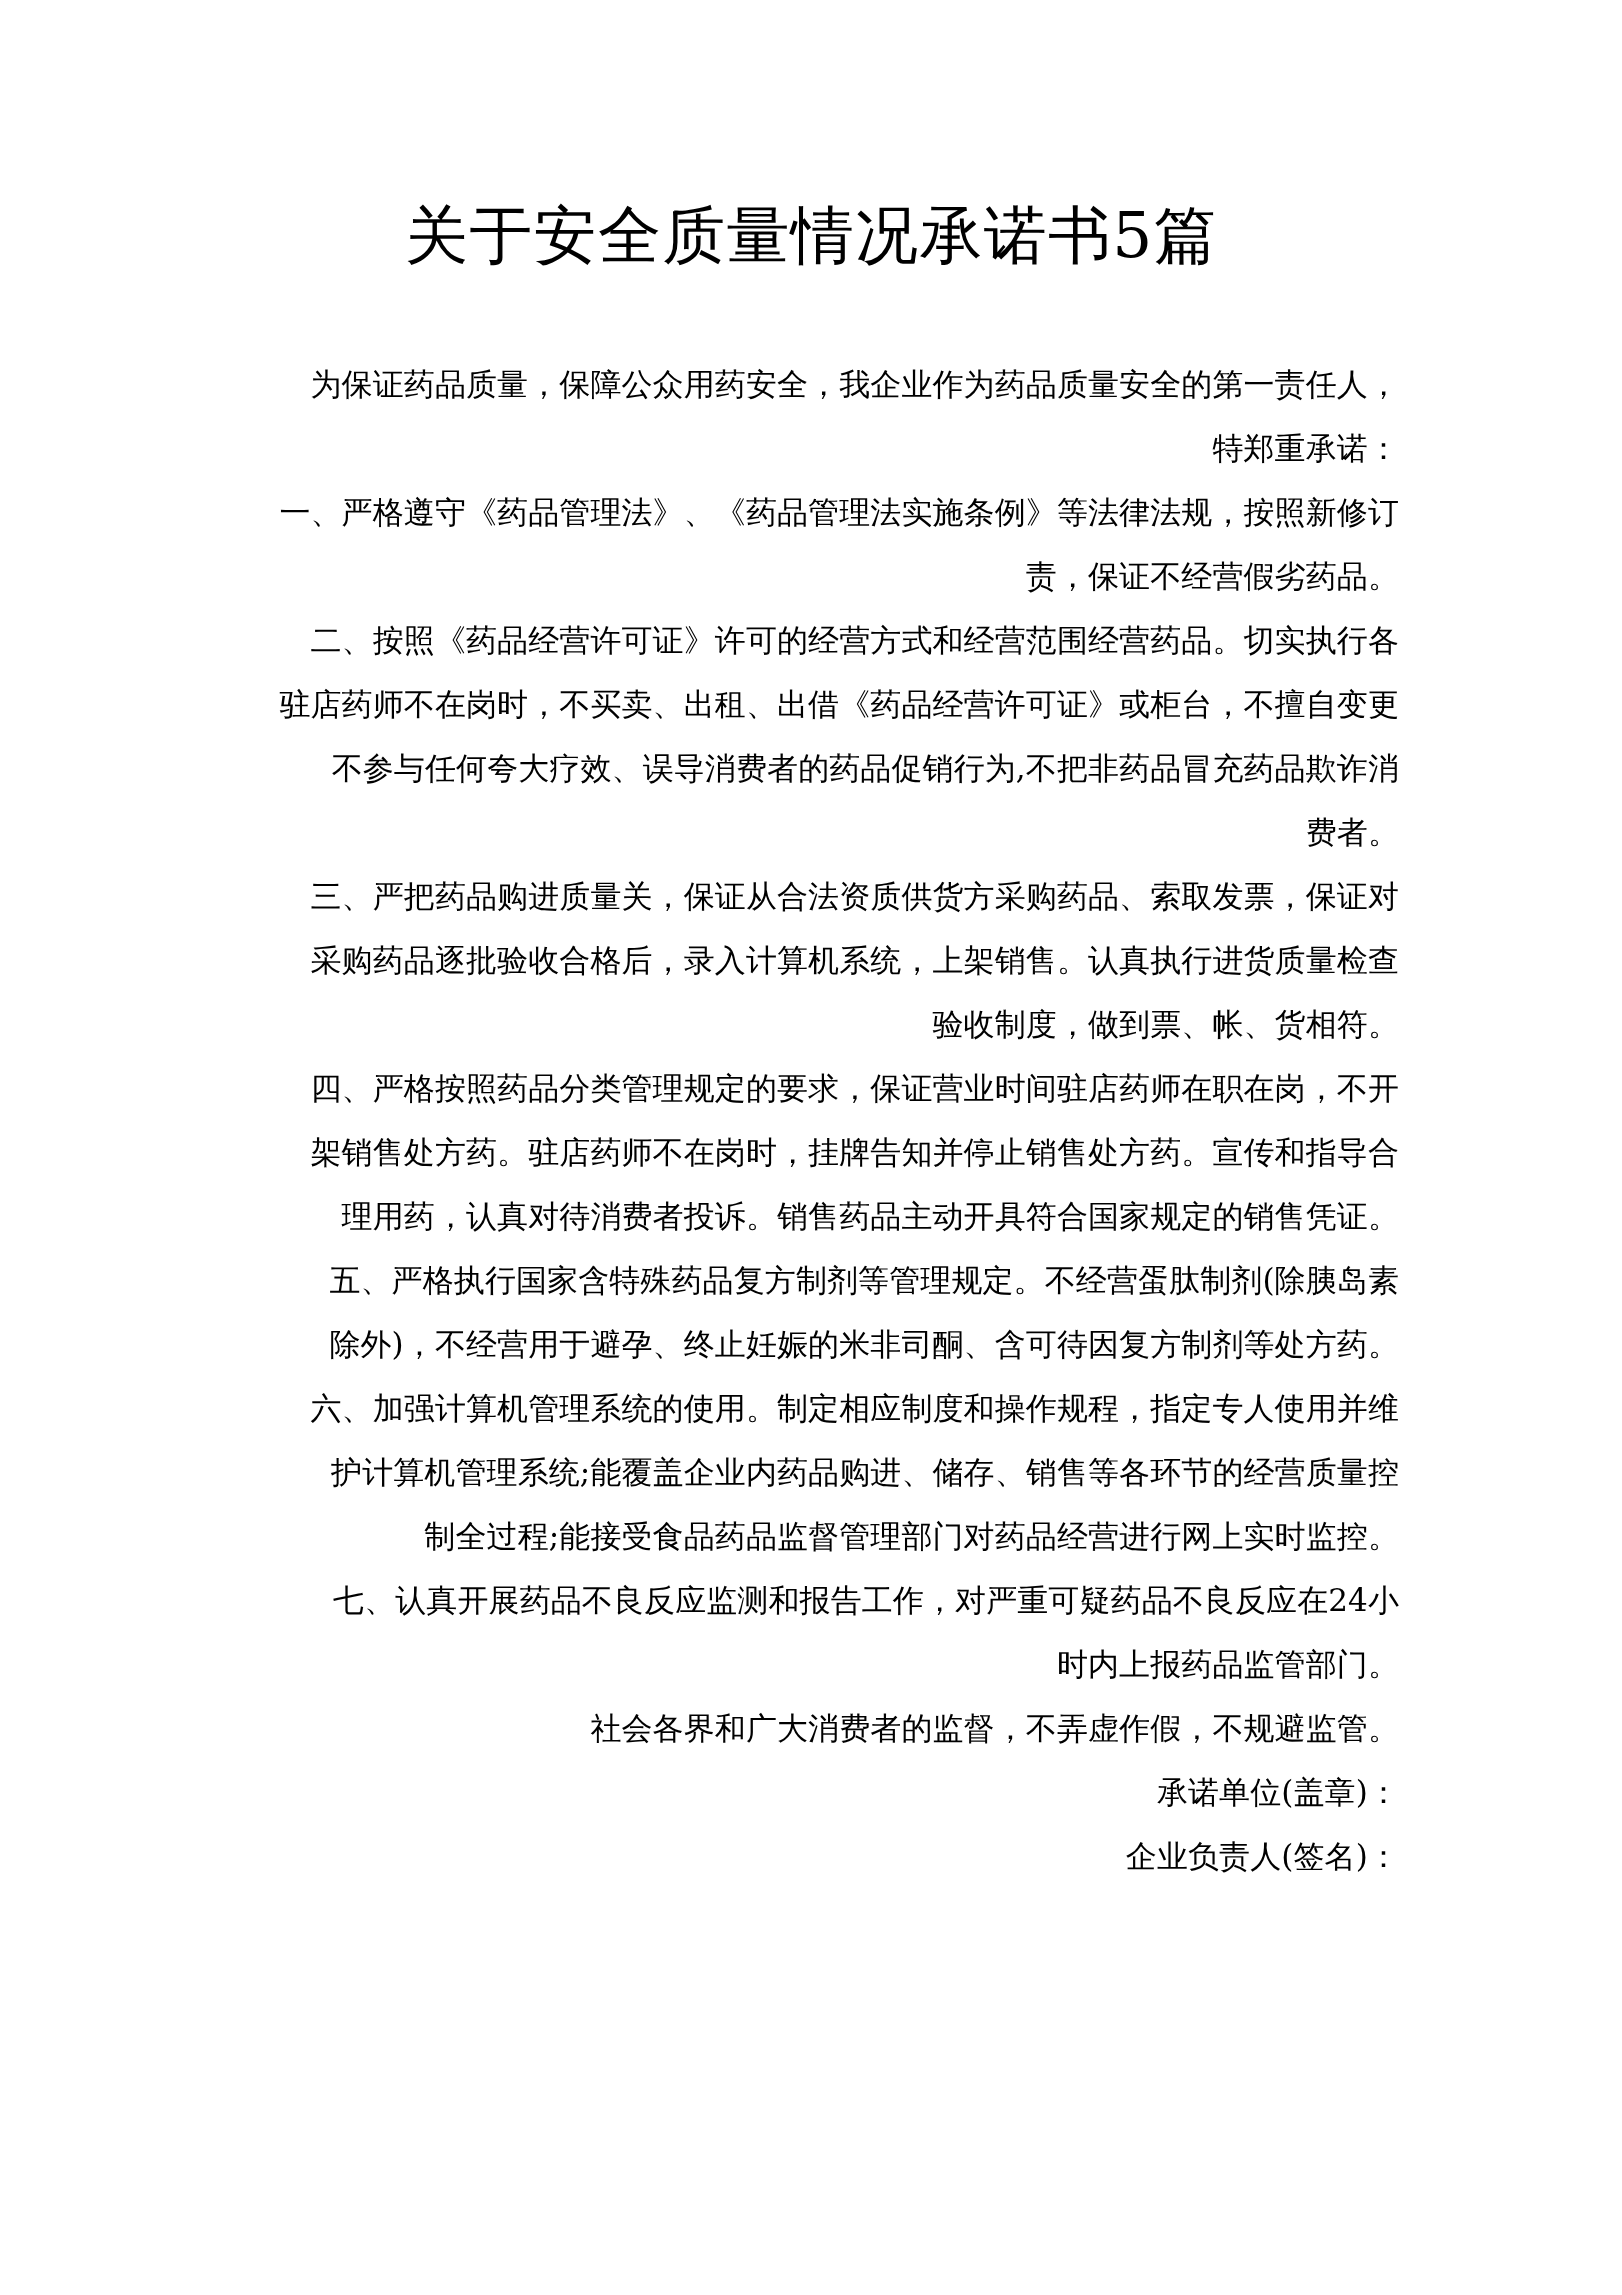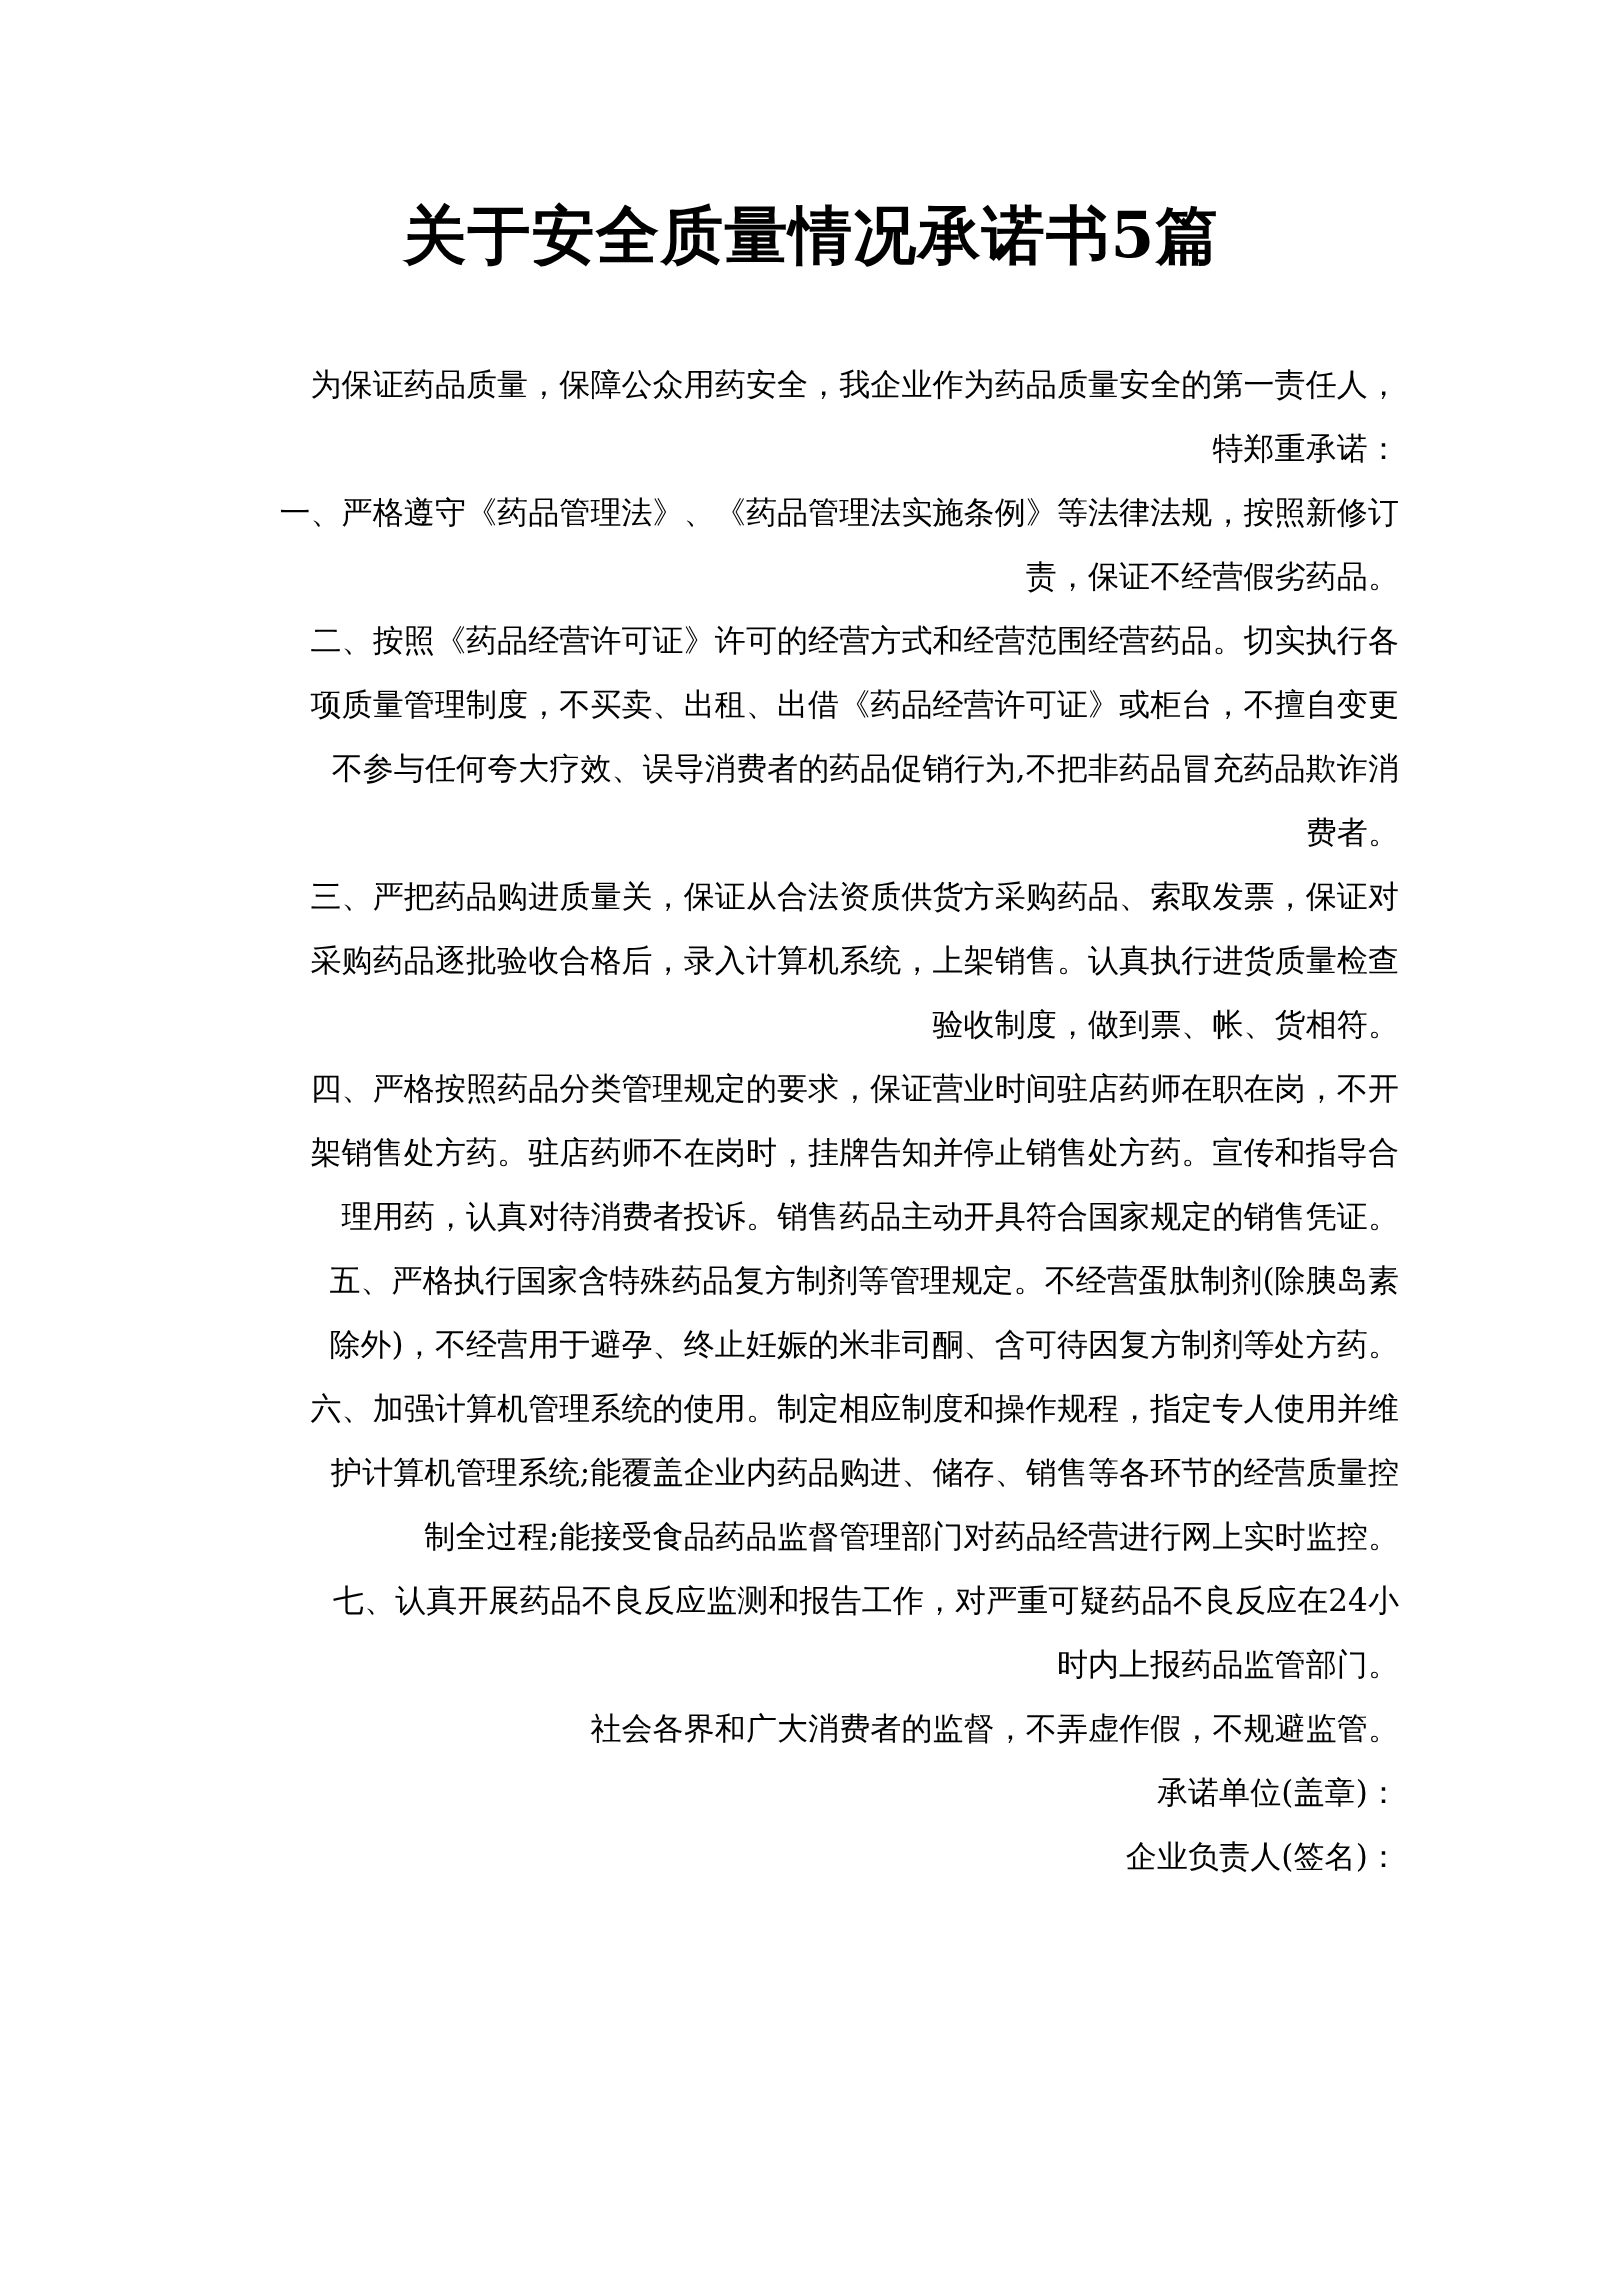--- a/index.html
+++ b/index.html
@@ -24,21 +24,21 @@
   }
   .doc-title {
     position: absolute;
     left: 0;
     top: 196px;
     width: 1623px;
     text-align: center;
     font-size: 63px;
     line-height: 79px;
     letter-spacing: 1.3px;
-    font-weight: bold;
+    font-weight: normal;
     margin: 0;
   }
   .body {
     position: absolute;
     left: 247px;
     top: 352px;
     width: 1152px;
   }
   .line {
     display: block;
@@ -57,21 +57,21 @@
   <h1 class="doc-title">关于安全质量情况承诺书5篇</h1>
 
   <div class="body">
     <span class="line">为保证药品质量，保障公众用药安全，我企业作为药品质量安全的第一责任人，</span>
     <span class="line">特郑重承诺：</span>
 
     <span class="line">一、严格遵守《药品管理法》、《药品管理法实施条例》等法律法规，按照新修订</span>
     <span class="line">责，保证不经营假劣药品。</span>
 
     <span class="line">二、按照《药品经营许可证》许可的经营方式和经营范围经营药品。切实执行各</span>
-    <span class="line">项质量管理制度，不买卖、出租、出借《药品经营许可证》或柜台，不擅自变更</span>
+    <span class="line">驻店药师不在岗时，不买卖、出租、出借《药品经营许可证》或柜台，不擅自变更</span>
     <span class="line">不参与任何夸大疗效、误导消费者的药品促销行为,不把非药品冒充药品欺诈消</span>
     <span class="line">费者。</span>
 
     <span class="line">三、严把药品购进质量关，保证从合法资质供货方采购药品、索取发票，保证对</span>
     <span class="line">采购药品逐批验收合格后，录入计算机系统，上架销售。认真执行进货质量检查</span>
     <span class="line">验收制度，做到票、帐、货相符。</span>
 
     <span class="line">四、严格按照药品分类管理规定的要求，保证营业时间驻店药师在职在岗，不开</span>
     <span class="line">架销售处方药。驻店药师不在岗时，挂牌告知并停止销售处方药。宣传和指导合</span>
     <span class="line">理用药，认真对待消费者投诉。销售药品主动开具符合国家规定的销售凭证。</span>

